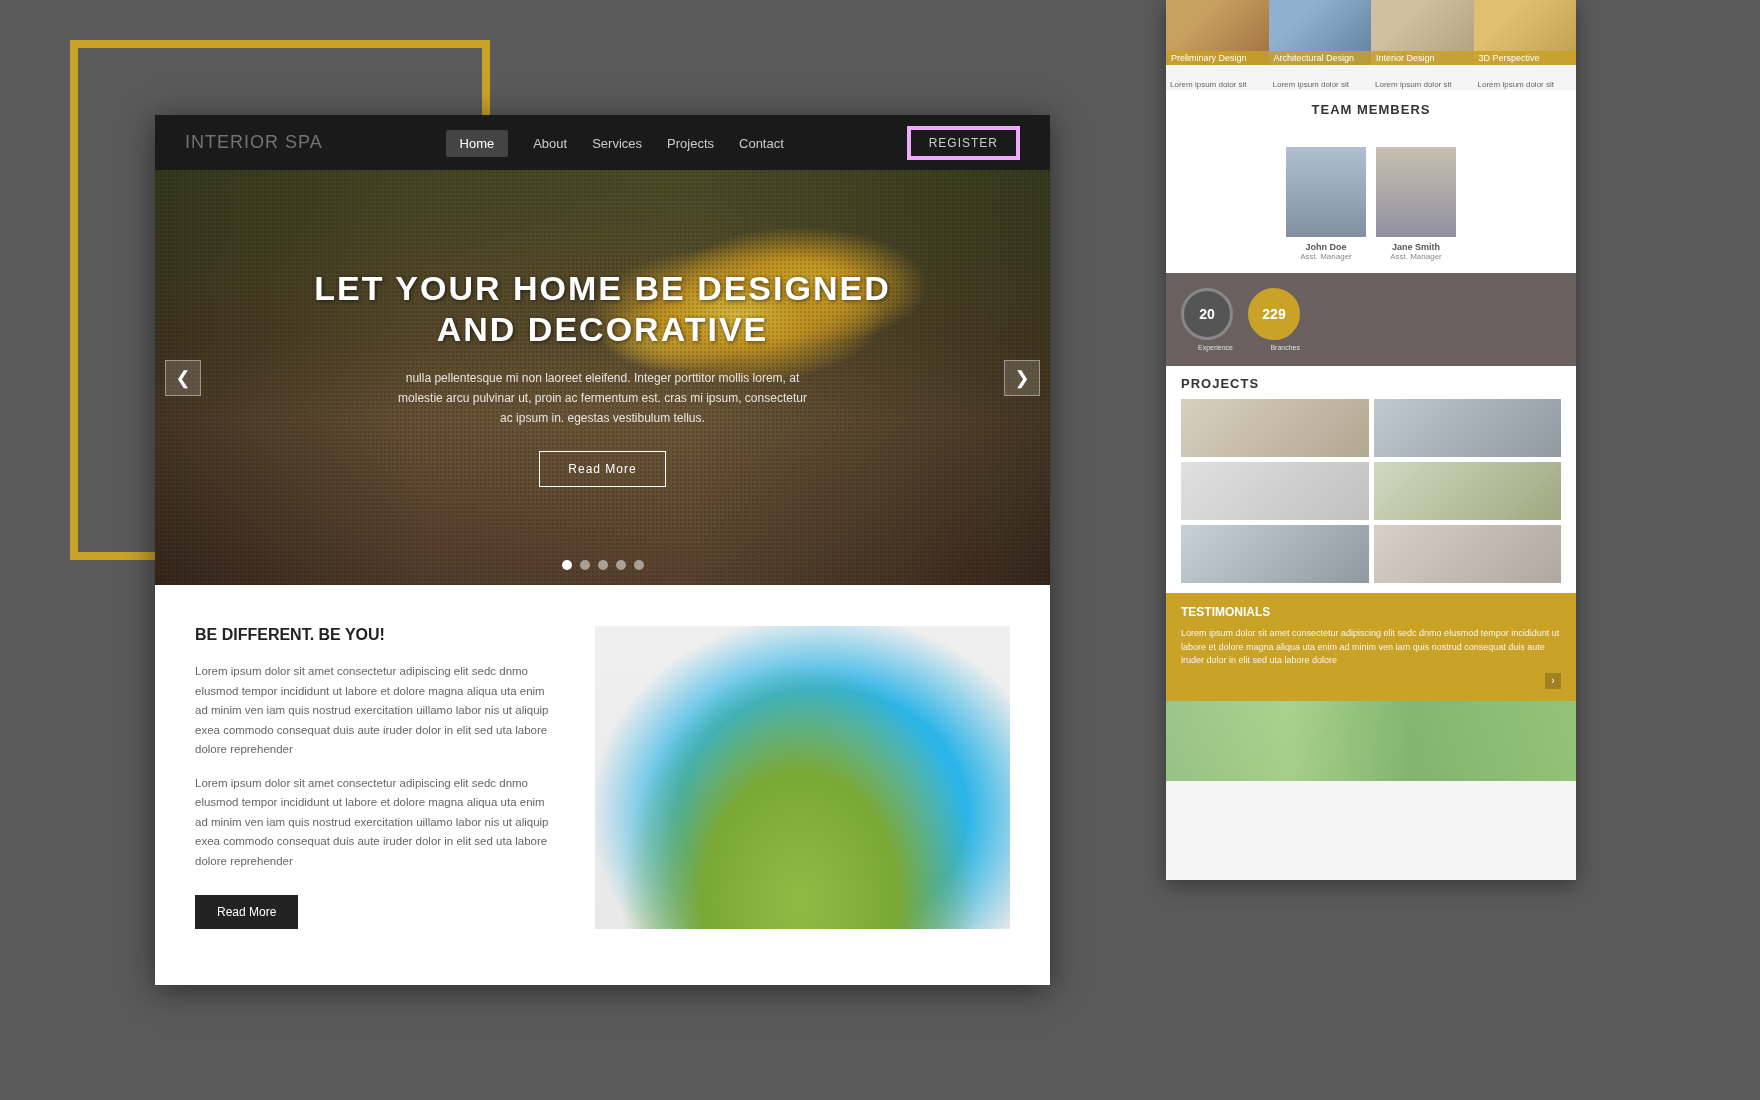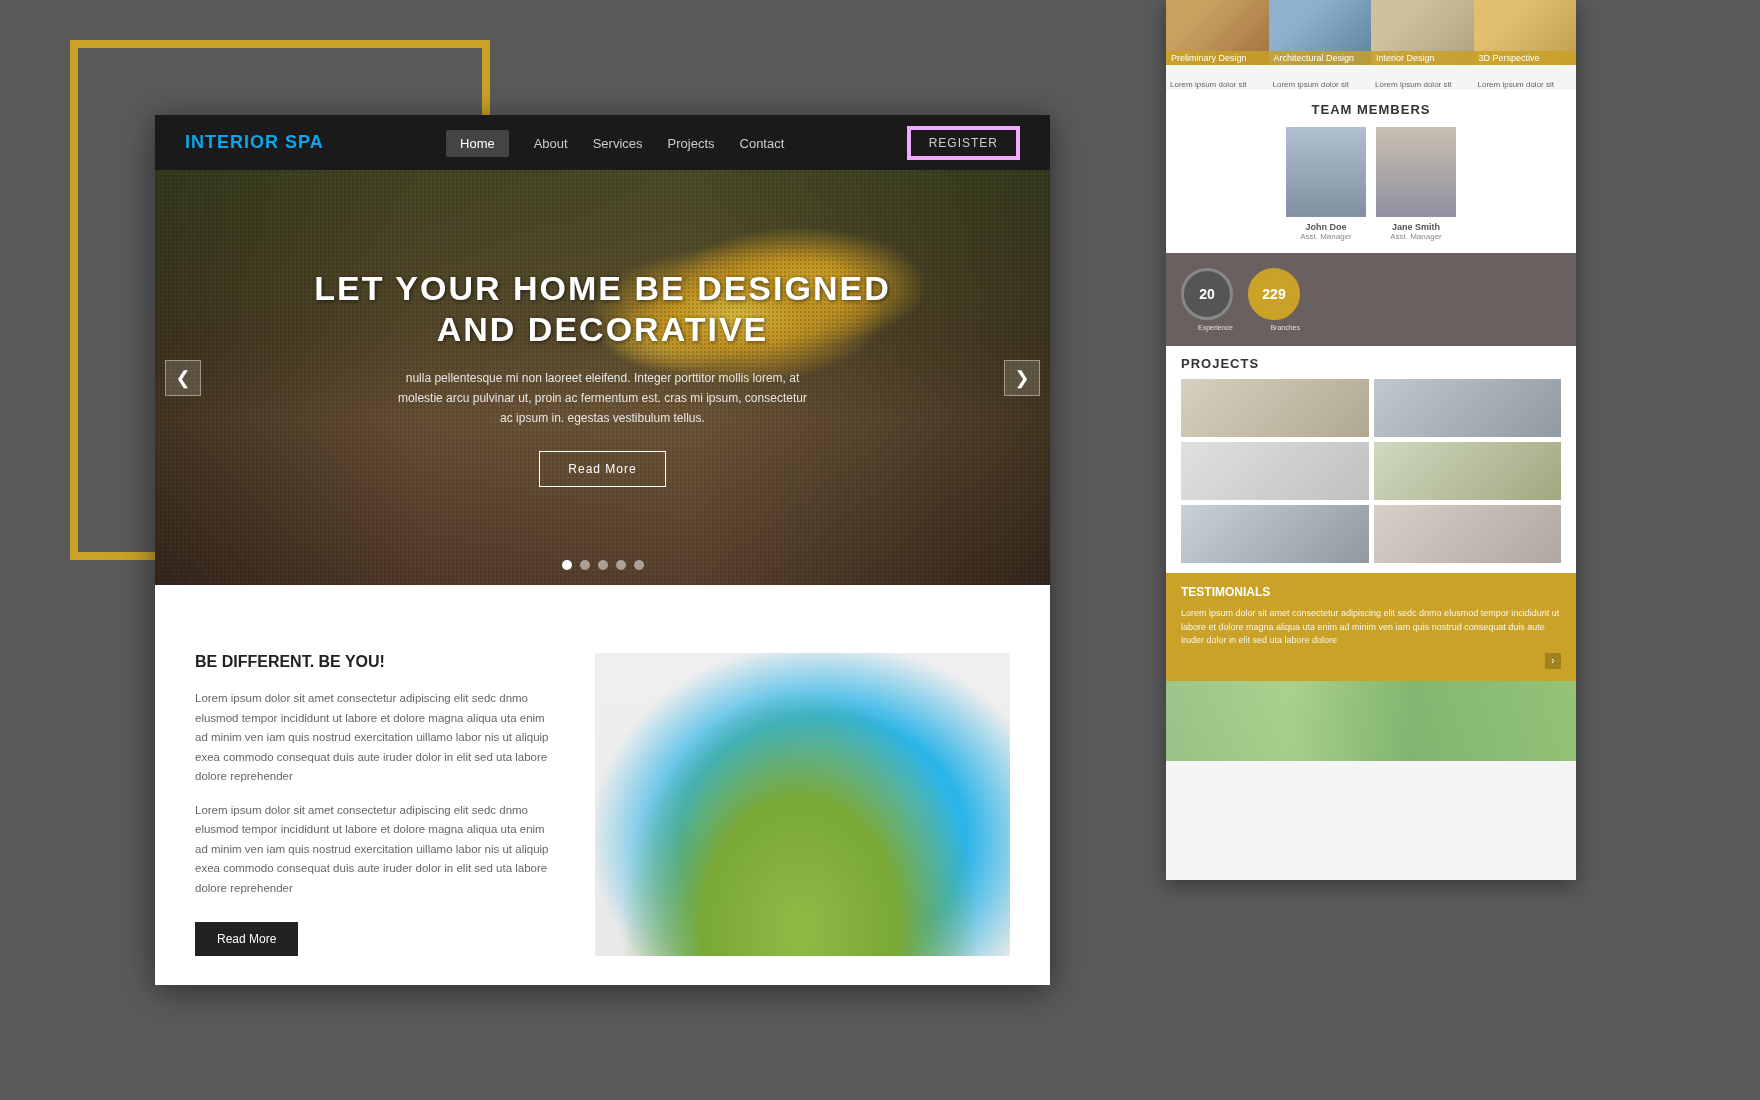--- a/index.html
+++ b/index.html
@@ -50,23 +50,23 @@
     .navbar {
       background: #1a1a1a;
       height: 55px;
       display: flex;
       align-items: center;
       padding: 0 30px;
       justify-content: space-between;
     }
 
     .navbar-brand {
-      color: #0ea5e9;
+      color: #737373;
       font-size: 18px;
-      font-weight: bold;
+      font-weight: normal;
       letter-spacing: 1px;
     }
 
     .navbar-nav {
       display: flex;
       align-items: flex-start;
       gap: 25px;
       list-style: none;
     }
 
@@ -201,21 +201,21 @@
       width: 10px;
       height: 10px;
       border-radius: 50%;
       background: rgba(255,255,255,0.5);
     }
     .hero-dot.active { background: #fff; }
 
     
     .content-section {
       background: #fff;
-      padding: 68px 40px 30px;
+      padding: 41px 40px 30px;
       display: flex;
       gap: 40px;
     }
 
     .content-left {
       flex: 0 0 360px;
     }
 
     .content-heading {
       font-size: 16px;
@@ -330,20 +330,21 @@
     }
 
     .team-members {
       display: flex;
       gap: 10px;
       justify-content: center;
     }
 
     .team-member {
       text-align: center;
+      margin-top: 20px;
     }
 
     .member-avatar {
       width: 80px;
       height: 90px;
       background: linear-gradient(to bottom, #b0c0d0 0%, #8090a0 100%);
       margin-bottom: 5px;
     }
 
     .member-avatar-2 {

